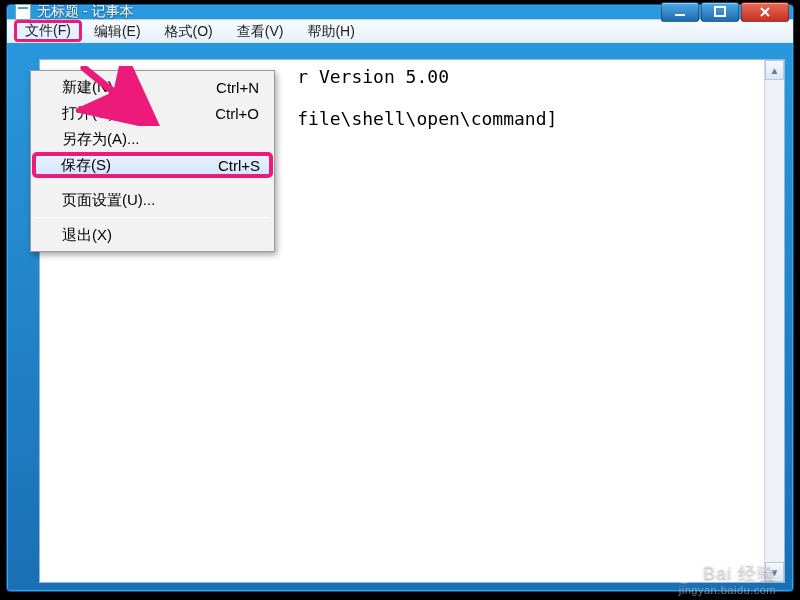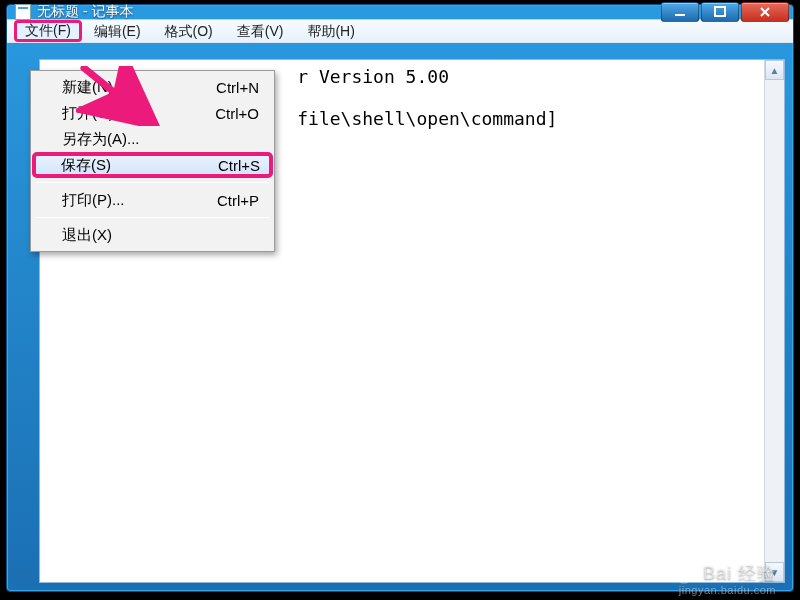--- a/index.html
+++ b/index.html
@@ -247,22 +247,22 @@
   <div class="dd-item">
     <span>另存为(A)...</span>
     <span class="shortcut"></span>
   </div>
   <div class="dd-item highlight boxed-outer">
     <span>保存(S)</span>
     <span class="shortcut">Ctrl+S</span>
   </div>
   <div class="dd-sep"></div>
   <div class="dd-item">
-    <span>打印(P)...</span>
-    <span class="shortcut">Ctrl+P</span>
+    <span>页面设置(U)...</span>
+    <span class="shortcut"></span>
   </div>
   <div class="dd-sep"></div>
   <div class="dd-item">
     <span>退出(X)</span>
     <span class="shortcut"></span>
   </div>
 </div>
 
 <svg class="annotate-arrow" viewBox="0 0 85 60">
   <defs>

